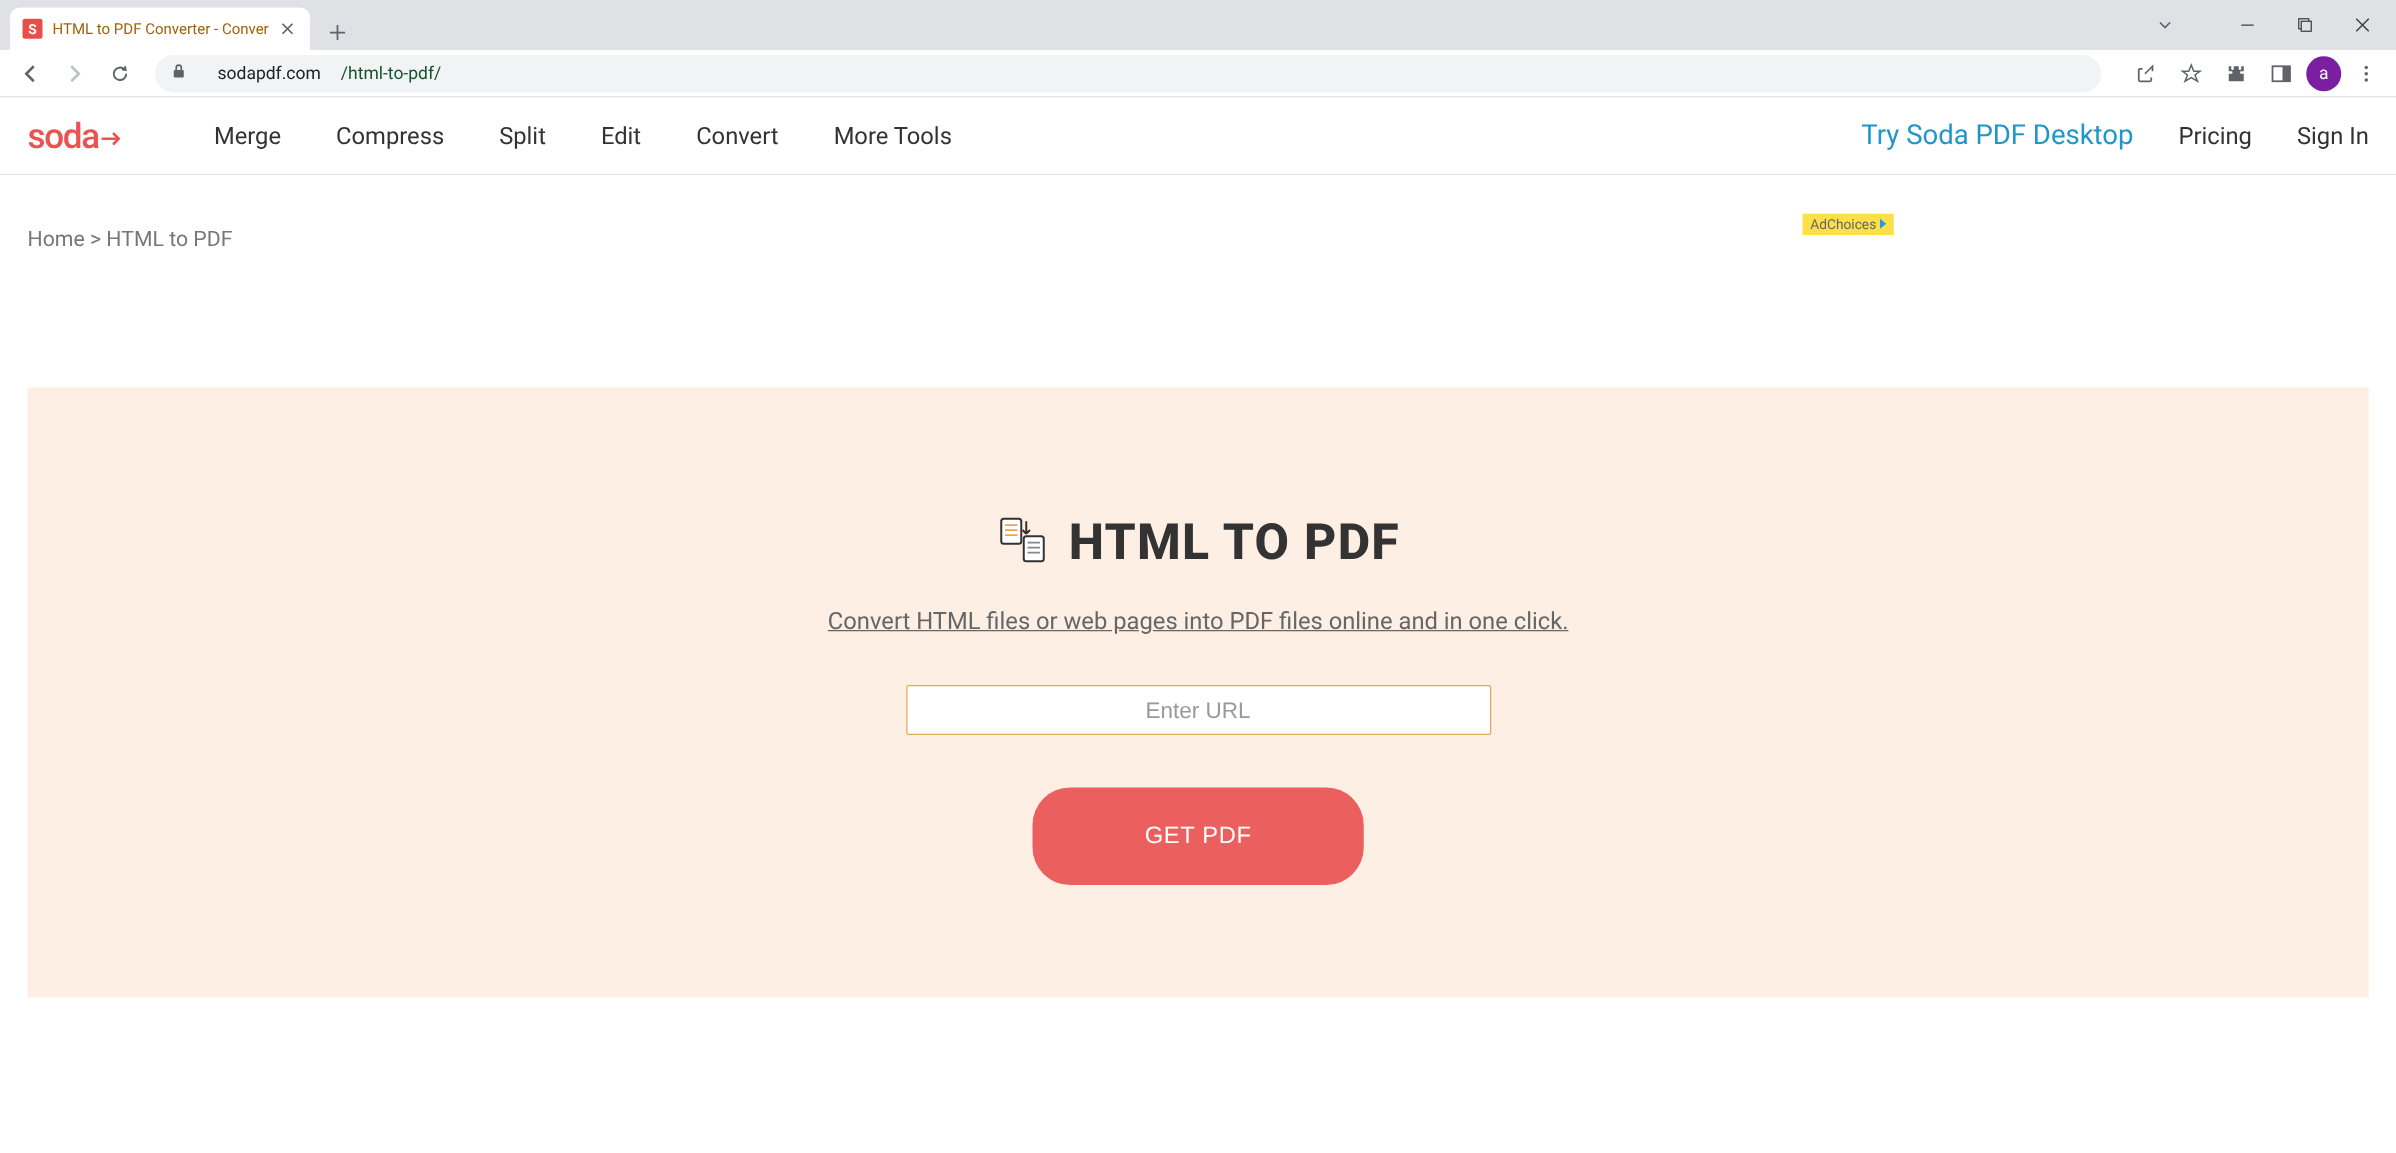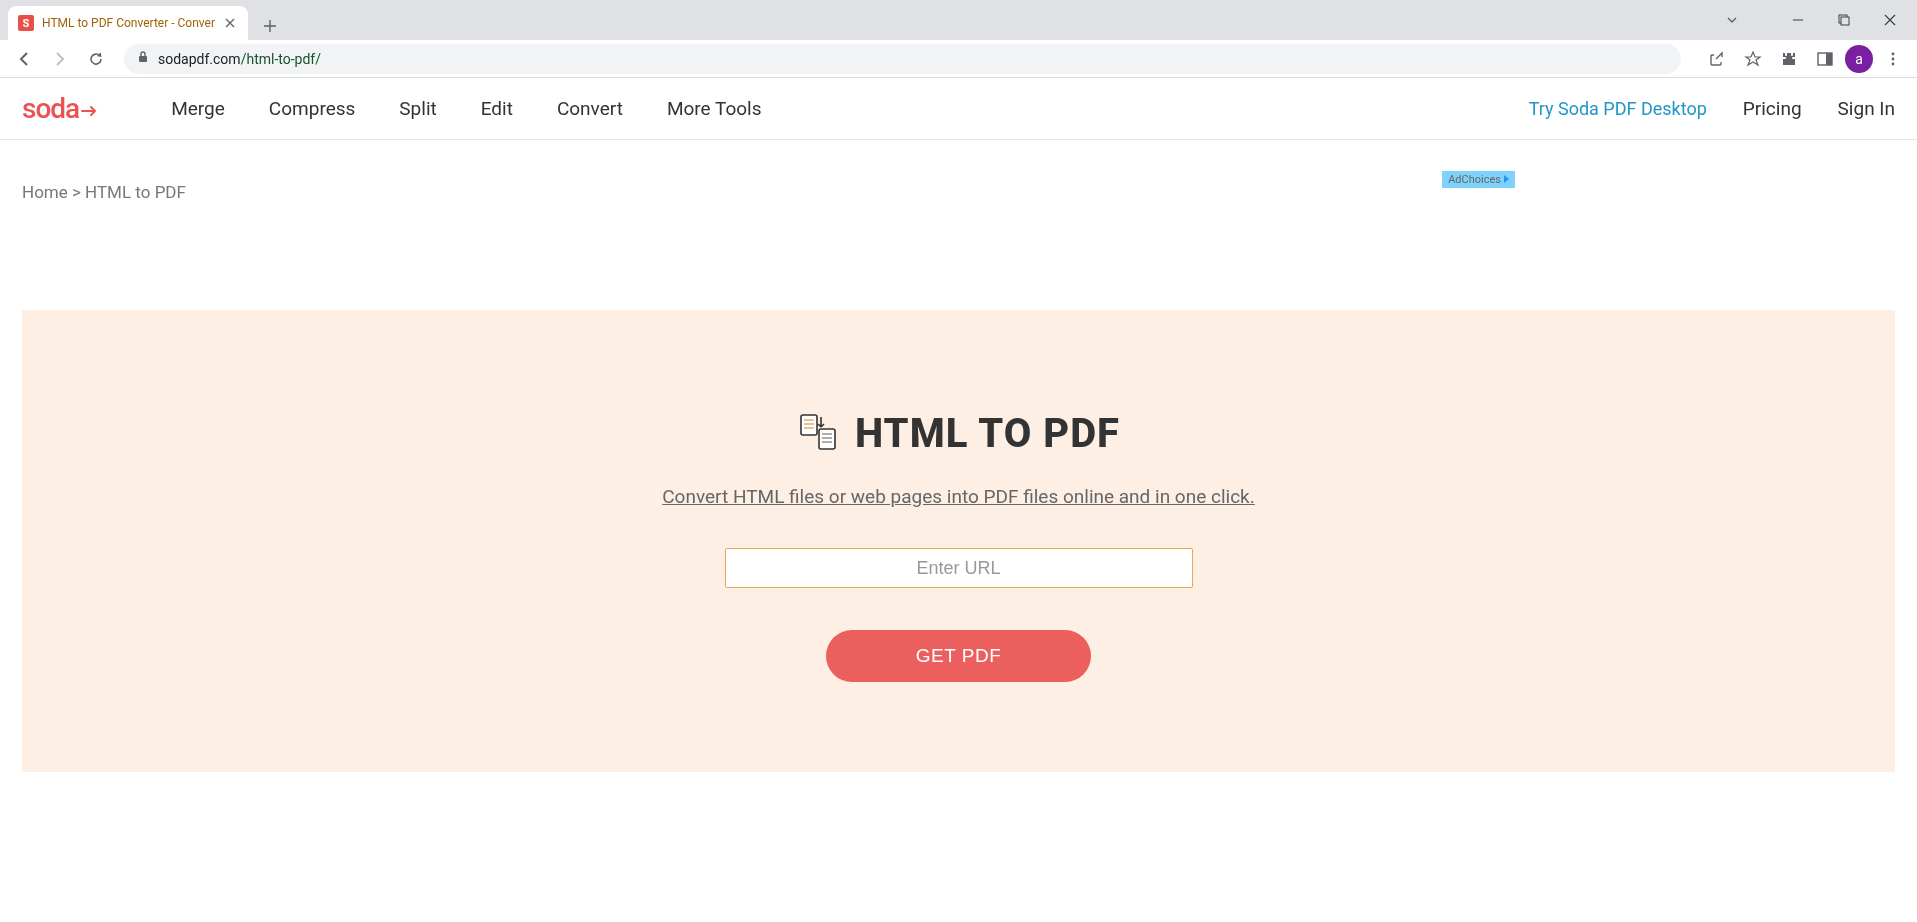--- a/index.html
+++ b/index.html
@@ -13,57 +13,57 @@
 .tab-title { font-size: 12px; color: #a16207; white-space: nowrap; overflow: hidden; flex: 1; }
 .tab-close { width: 16px; height: 16px; display: flex; align-items: center; justify-content: center; color: #5f6368; font-size: 14px; cursor: pointer; }
 .new-tab { width: 28px; height: 28px; display: flex; align-items: center; justify-content: center; color: #5f6368; font-size: 18px; margin-left: 8px; cursor: pointer; }
 .window-controls { position: absolute; right: 4px; top: 0; display: flex; height: 40px; align-items: center; }
 .window-controls .wc { width: 46px; height: 32px; display: flex; align-items: center; justify-content: center; color: #3c4043; cursor: pointer; }
 .chevron-down-wc { margin-right: 20px; }
 
 .toolbar { background: #fff; height: 38px; display: flex; align-items: center; padding: 0 8px; gap: 4px; border-bottom: 1px solid #dadce0; }
 .nav-btn { width: 32px; height: 32px; display: flex; align-items: center; justify-content: center; color: #5f6368; cursor: pointer; border-radius: 50%; }
 .nav-btn.disabled { color: #bdc1c6; }
-.omnibox { flex: 1; height: 30px; background: #f1f3f4; border-radius: 15px; display: flex; align-items: center; padding: 0 12px; margin: 0 8px; }
+.omnibox { flex: 1; height: 30px; background: #f1f3f4; border-radius: 15px; display: flex; align-items: center; padding: 0 12px; margin: 0 8px; gap: 16px; }
 .lock-icon { color: #5f6368; margin-right: 8px; }
 .url-text { font-size: 14px; color: #202124; }
 .url-path { color: #14532d; }
 .toolbar-right { display: flex; align-items: center; gap: 4px; margin-left: 8px; }
 .tb-icon { width: 32px; height: 32px; display: flex; align-items: center; justify-content: center; color: #5f6368; cursor: pointer; }
 .avatar { width: 28px; height: 28px; border-radius: 50%; background: #7b1fa2; color: #fff; display: flex; align-items: center; justify-content: center; font-size: 14px; }
 
 
 .page { height: calc(922px - 78px); overflow-y: auto; background: #fff; position: relative; }
 .page::-webkit-scrollbar { width: 16px; }
 .page::-webkit-scrollbar-track { background: #f1f1f1; }
 .page::-webkit-scrollbar-thumb { background: #c1c1c1; border-radius: 0; }
 
 .site-header { height: 62px; border-bottom: 1px solid #e5e5e5; display: flex; align-items: center; padding: 0 22px; }
 .logo { color: #ec5252; font-size: 28px; font-weight: 500; letter-spacing: -1px; display: flex; align-items: center; }
 .logo-arrow { display: inline-block; margin-left: 2px; }
 .main-nav { display: flex; gap: 44px; margin-left: 72px; }
 .main-nav a { color: #333; font-size: 19px; text-decoration: none; cursor: pointer; }
 .right-nav { margin-left: auto; display: flex; align-items: center; gap: 36px; }
-.try-desktop { color: #2196c9; font-size: 18px; cursor: pointer; }
+.try-desktop { color: #2196c9; font-size: 22px; cursor: pointer; }
 .right-nav-link { color: #333; font-size: 19px; cursor: pointer; }
 
 .breadcrumb-row { padding: 16px 22px 8px; display: flex; align-items: center; justify-content: space-between; }
 .breadcrumb { color: #777; font-size: 17px; margin-top: 26px; }
 .breadcrumb a { color: #777; text-decoration: none; }
-.adchoices { background: #7dd3fc; padding: 2px 6px; font-size: 11px; color: #666; display: flex; align-items: center; margin-right: 380px; }
+.adchoices { background: #fde047; padding: 2px 6px; font-size: 11px; color: #666; display: flex; align-items: center; margin-right: 380px; }
 .adchoices-tri { width: 0; height: 0; border-left: 5px solid #2196f3; border-top: 4px solid transparent; border-bottom: 4px solid transparent; margin-left: 3px; }
 
 .hero { background: #fdefe4; margin: 100px 22px 0; padding: 100px 40px 90px; text-align: center; }
 .hero-title-row { display: flex; align-items: center; justify-content: center; gap: 16px; }
 .hero-icon svg { width: 42px; height: 42px; }
 .hero-title { font-size: 40px; font-weight: 800; color: #333; letter-spacing: 1px; }
 .hero-sub { color: #666; font-size: 19px; margin-top: 28px; text-decoration: underline; }
 .url-input { width: 468px; height: 40px; border: 1px solid #e6a756; border-radius: 2px; text-align: center; font-size: 18px; color: #333; background: #fff; margin-top: 40px; outline: none; }
 .url-input::placeholder { color: #999; }
-.get-pdf-btn { display: inline-block; background: #ec5f5f; color: #fff; font-size: 19px; font-weight: 500; border: none; border-radius: 30px; padding: 15px 90px; margin-top: 42px; cursor: pointer; letter-spacing: 0.5px; }
+.get-pdf-btn { display: inline-block; background: #ec5f5f; color: #fff; font-size: 19px; font-weight: 500; border: none; border-radius: 30px; padding: 28px 90px; margin-top: 42px; cursor: pointer; letter-spacing: 0.5px; }
 </style>
 </head>
 <body>
 
 <div class="browser-chrome">
   <div class="tab-strip">
     <div class="tab">
       <div class="tab-favicon">S</div>
       <div class="tab-title">HTML to PDF Converter - Conver</div>
       <div class="tab-close">

